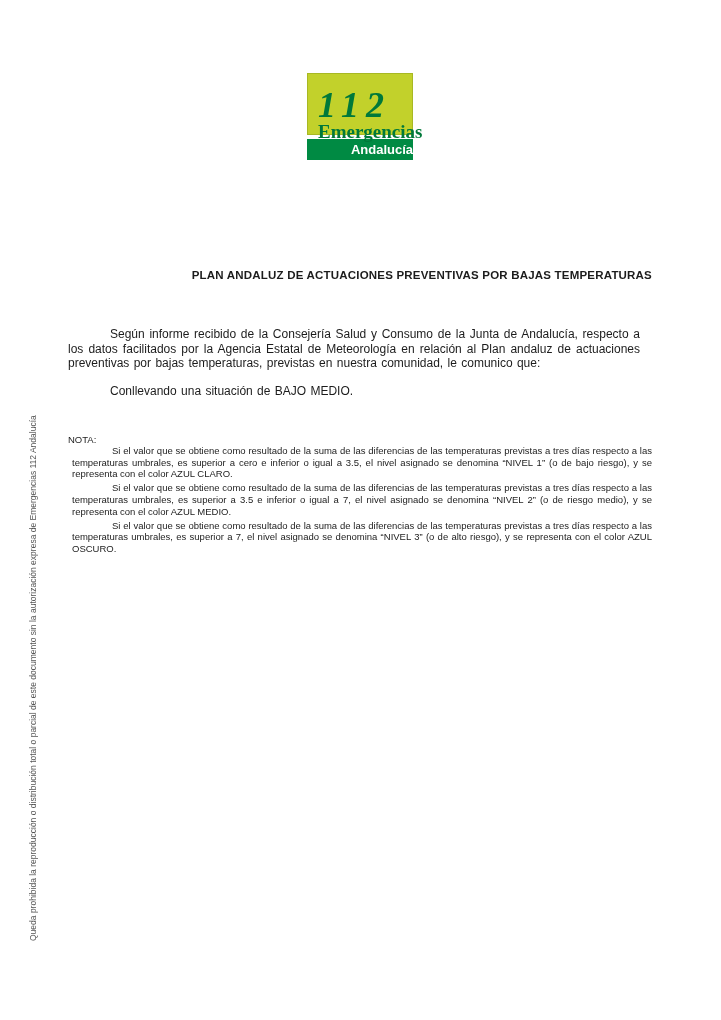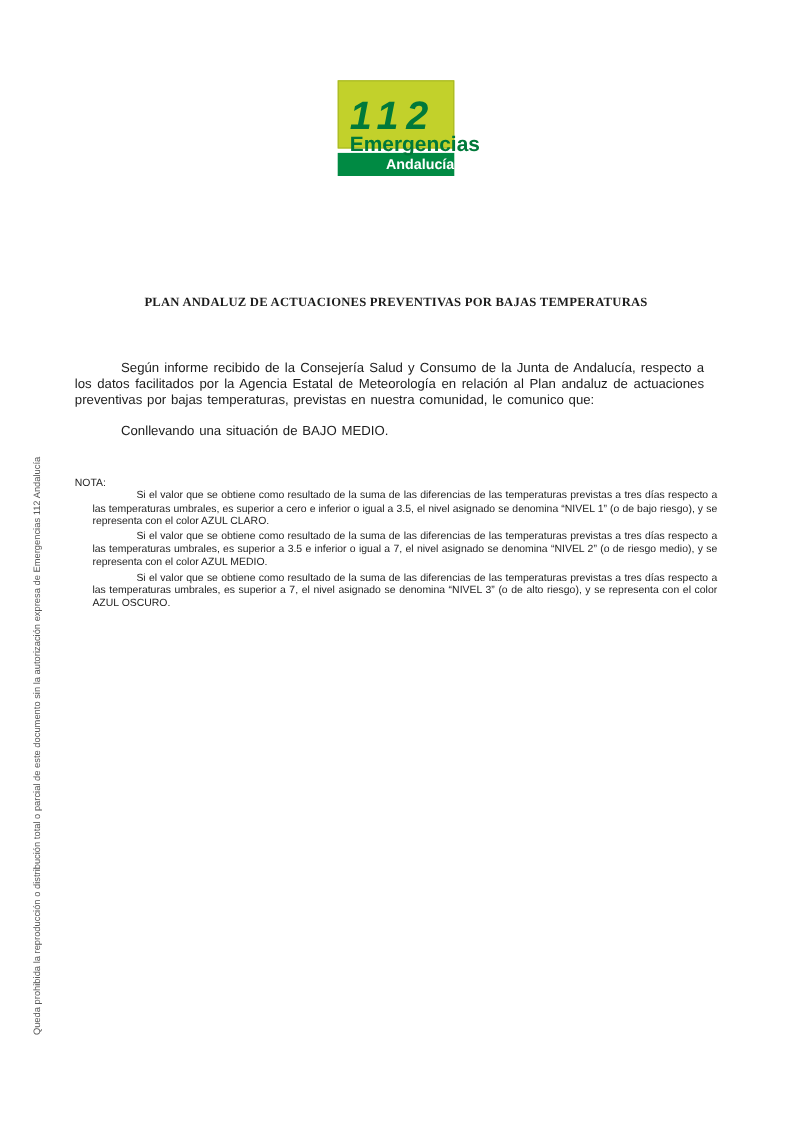--- a/index.html
+++ b/index.html
@@ -19,20 +19,21 @@
     left: 307px;
     top: 73px;
     width: 106px;
   }
   .logo-box {
     background: var(--logo-box-bg, #c2d12b);
     height: 62px;
     box-sizing: border-box;
     padding: 13px 0 0 10px;
     border: 1px solid var(--logo-box-border, #a8b823);
+    font-family: Liberation Serif, serif;
   }
   .logo-number {
     font-size: 36px;
     line-height: 36px;
     font-weight: bold;
     font-style: italic;
     letter-spacing: 7px;
     color: var(--logo-text, #00793a);
   }
   .logo-sub {
@@ -56,44 +57,43 @@
   
   .content {
     position: absolute;
     left: 68px;
     right: 69px;
     top: 269px;
   }
   .doc-title {
     font-size: 11.5px;
     font-weight: bold;
-    text-align: center;
+    text-align: right;
     letter-spacing: 0.2px;
     margin: 0 0 46px 0;
-    font-family: Liberation Serif, serif;
   }
   .body-par {
     font-size: 12px;
     line-height: 14.7px;
     text-align: justify;
     text-indent: 42px;
     margin: 0 12px 13px 0;
     word-spacing: 1px;
   }
   .nota-label {
     font-size: 9.5px;
     font-weight: normal;
     margin: 35px 0 0 0;
   }
   .note-par {
     font-size: 9.5px;
     line-height: 11.8px;
     text-align: justify;
     text-indent: 40px;
-    margin: 0 0 2px 16px;
+    margin: 0 0 2px 4px;
   }
 
   
   .side-disclaimer {
     position: absolute;
     left: 28px;
     top: 941px;
     width: 530px;
     font-size: 8.5px;
     line-height: 10px;

